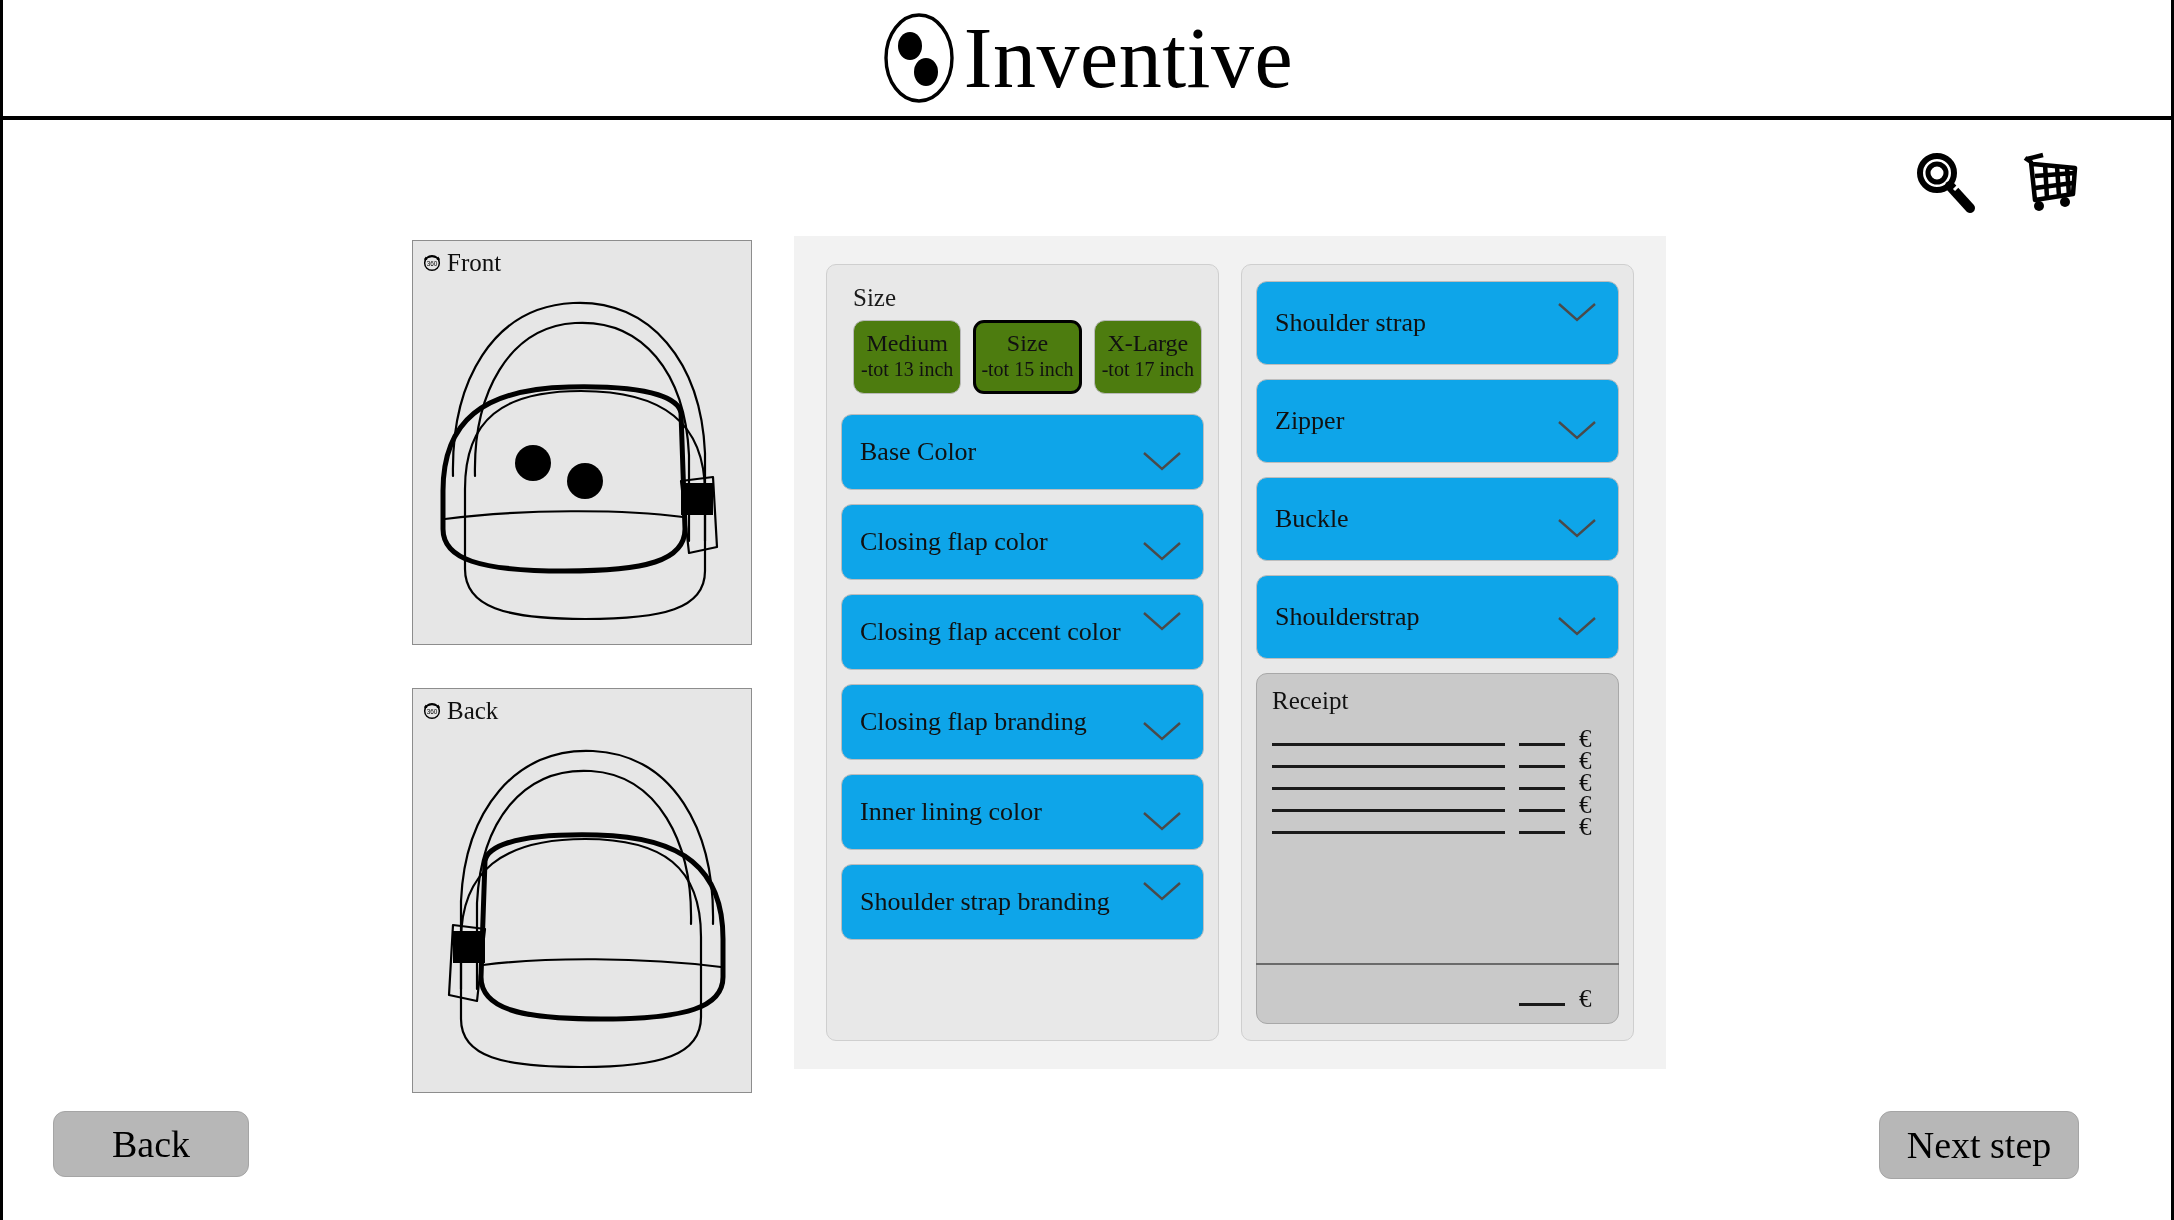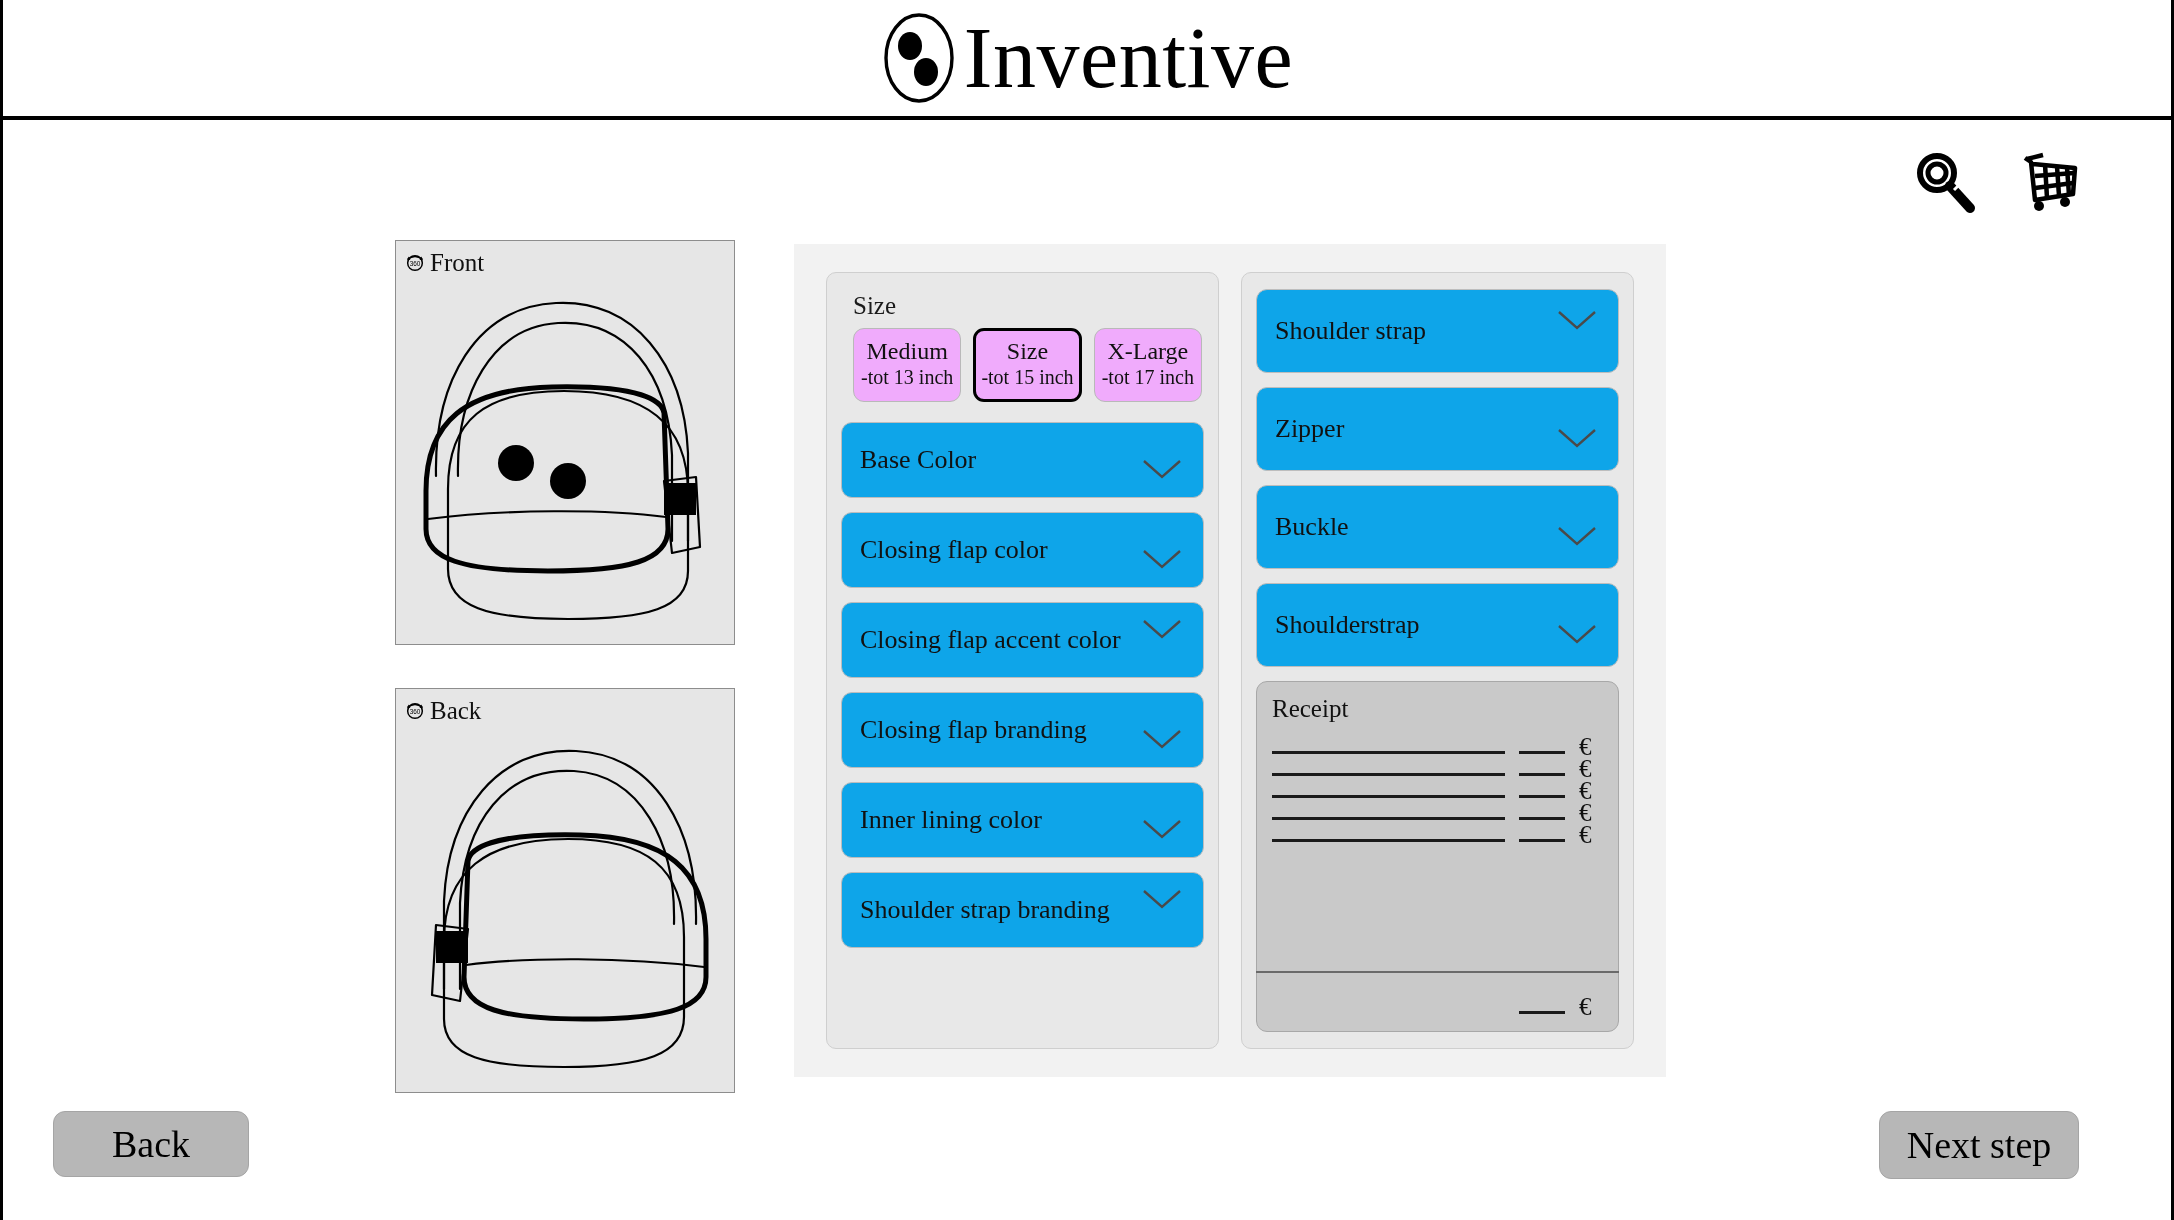--- a/index.html
+++ b/index.html
@@ -61,21 +61,21 @@
     border: none;
     cursor: pointer;
     padding: 0;
     display: block;
     line-height: 0;
   }
 
   
   .preview-col {
     position: absolute;
-    left: 392px;
+    left: 409px;
     top: 240px;
     width: 340px;
   }
   .preview-card {
     width: 340px;
     height: 405px;
     background: #e6e6e6;
     border: 1px solid #8d8d8d;
     position: relative;
     overflow: hidden;
@@ -99,21 +99,21 @@
     position: absolute;
     left: 0; top: 0;
     width: 340px;
     height: 405px;
   }
 
   
   .config-panel {
     position: absolute;
     left: 791px;
-    top: 244px;
+    top: 236px;
     width: 872px;
     height: 833px;
     background: #f2f2f2;
     display: flex;
     gap: 22px;
     padding: 28px 32px;
   }
   .config-col {
     background: #e8e8e8;
     border: 1px solid #cfcfcf;
@@ -130,21 +130,21 @@
   .size-group { padding: 4px 2px 6px 12px; }
   .size-title {
     font-size: 25px;
     color: #1a1a1a;
     margin-bottom: 10px;
     line-height: 1;
   }
   .size-options { display: flex; gap: 12px; }
   .size-opt {
     flex: 1;
-    background: #f0abfc;
+    background: #4d7c0f;
     border: 1px solid #b9b9b9;
     border-radius: 11px;
     padding: 10px 4px 12px;
     cursor: pointer;
     font-family: inherit;
   }
   .size-opt.selected {
     border: 3px solid #000;
     padding: 8px 2px 10px;
   }

